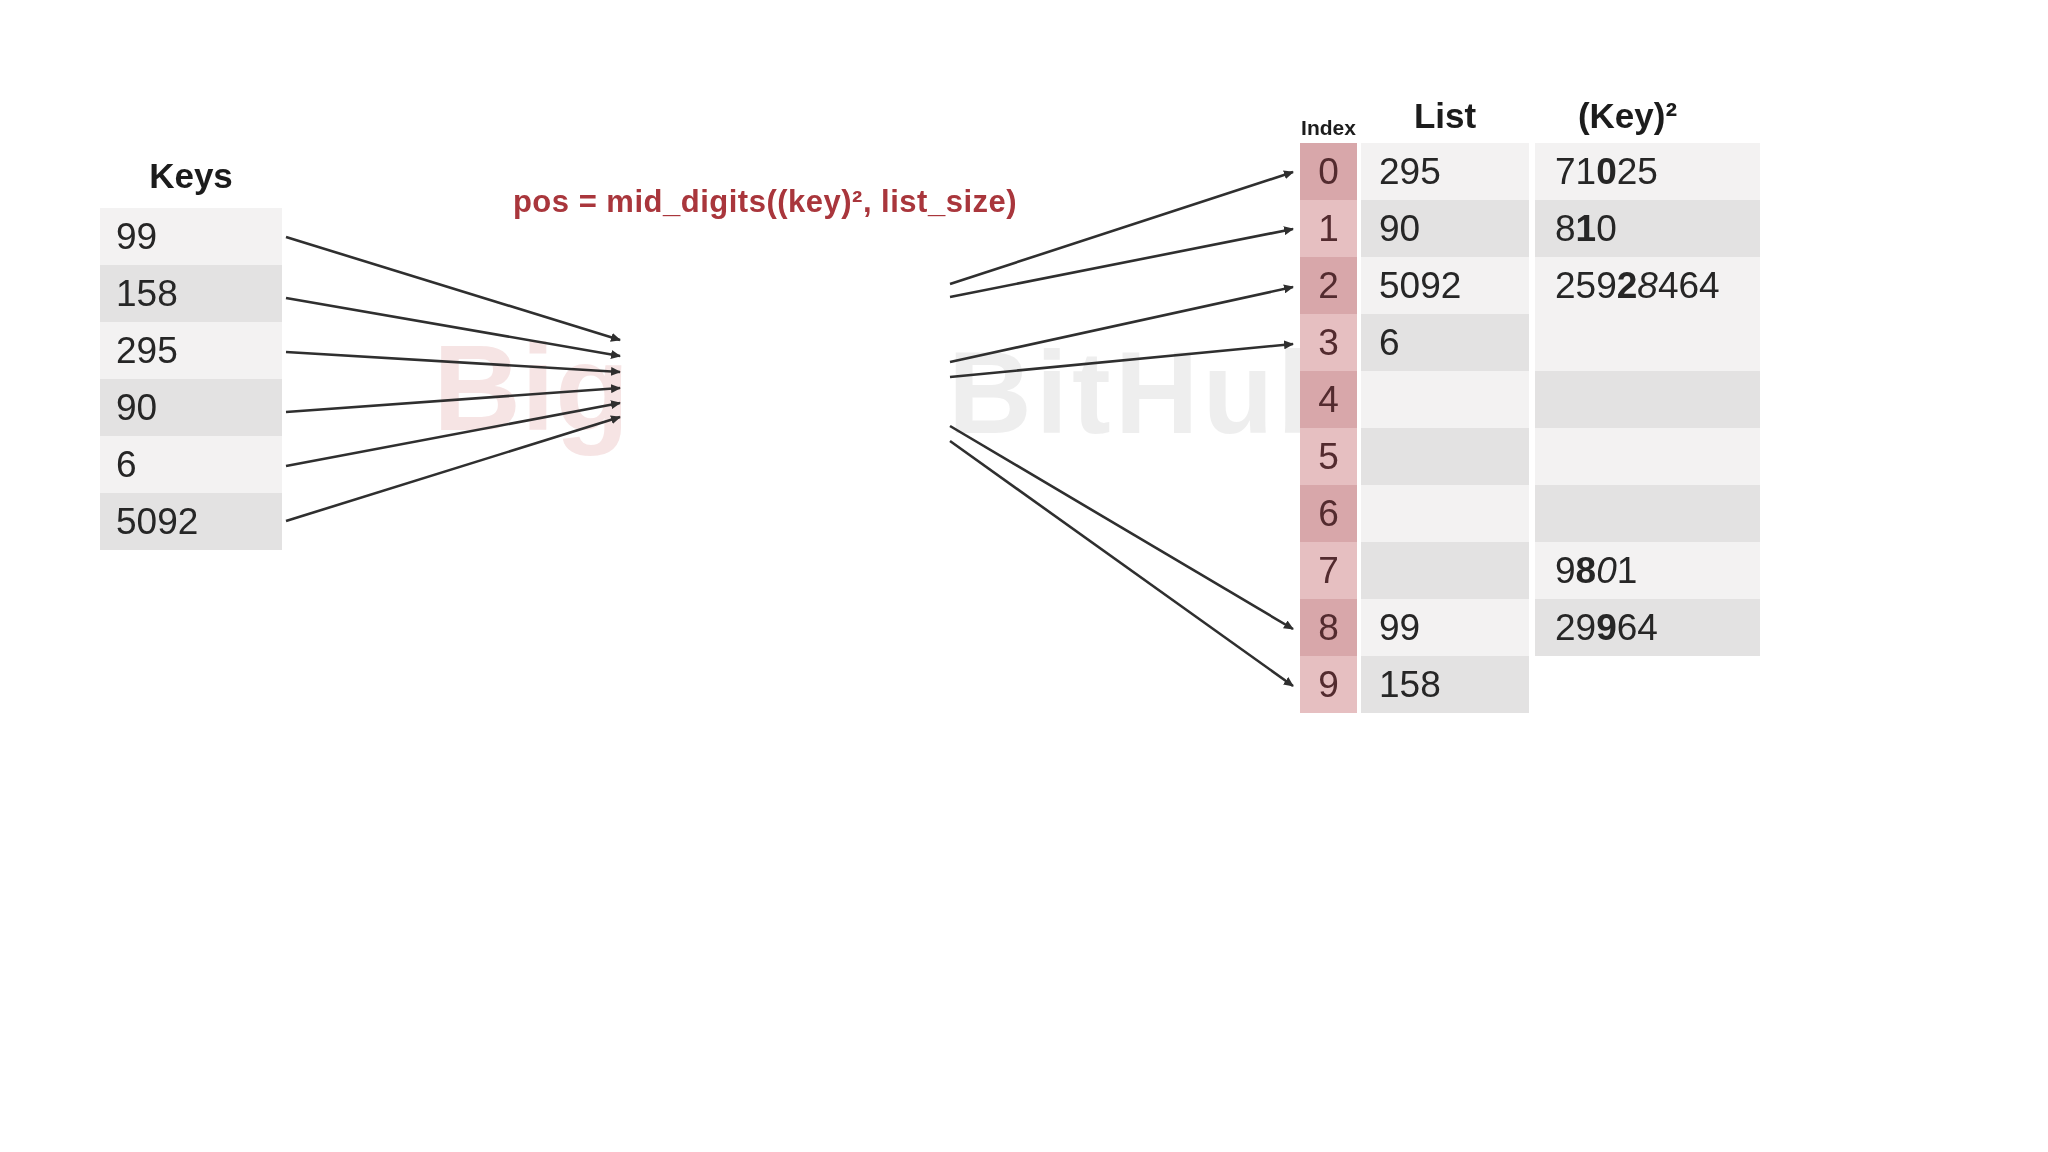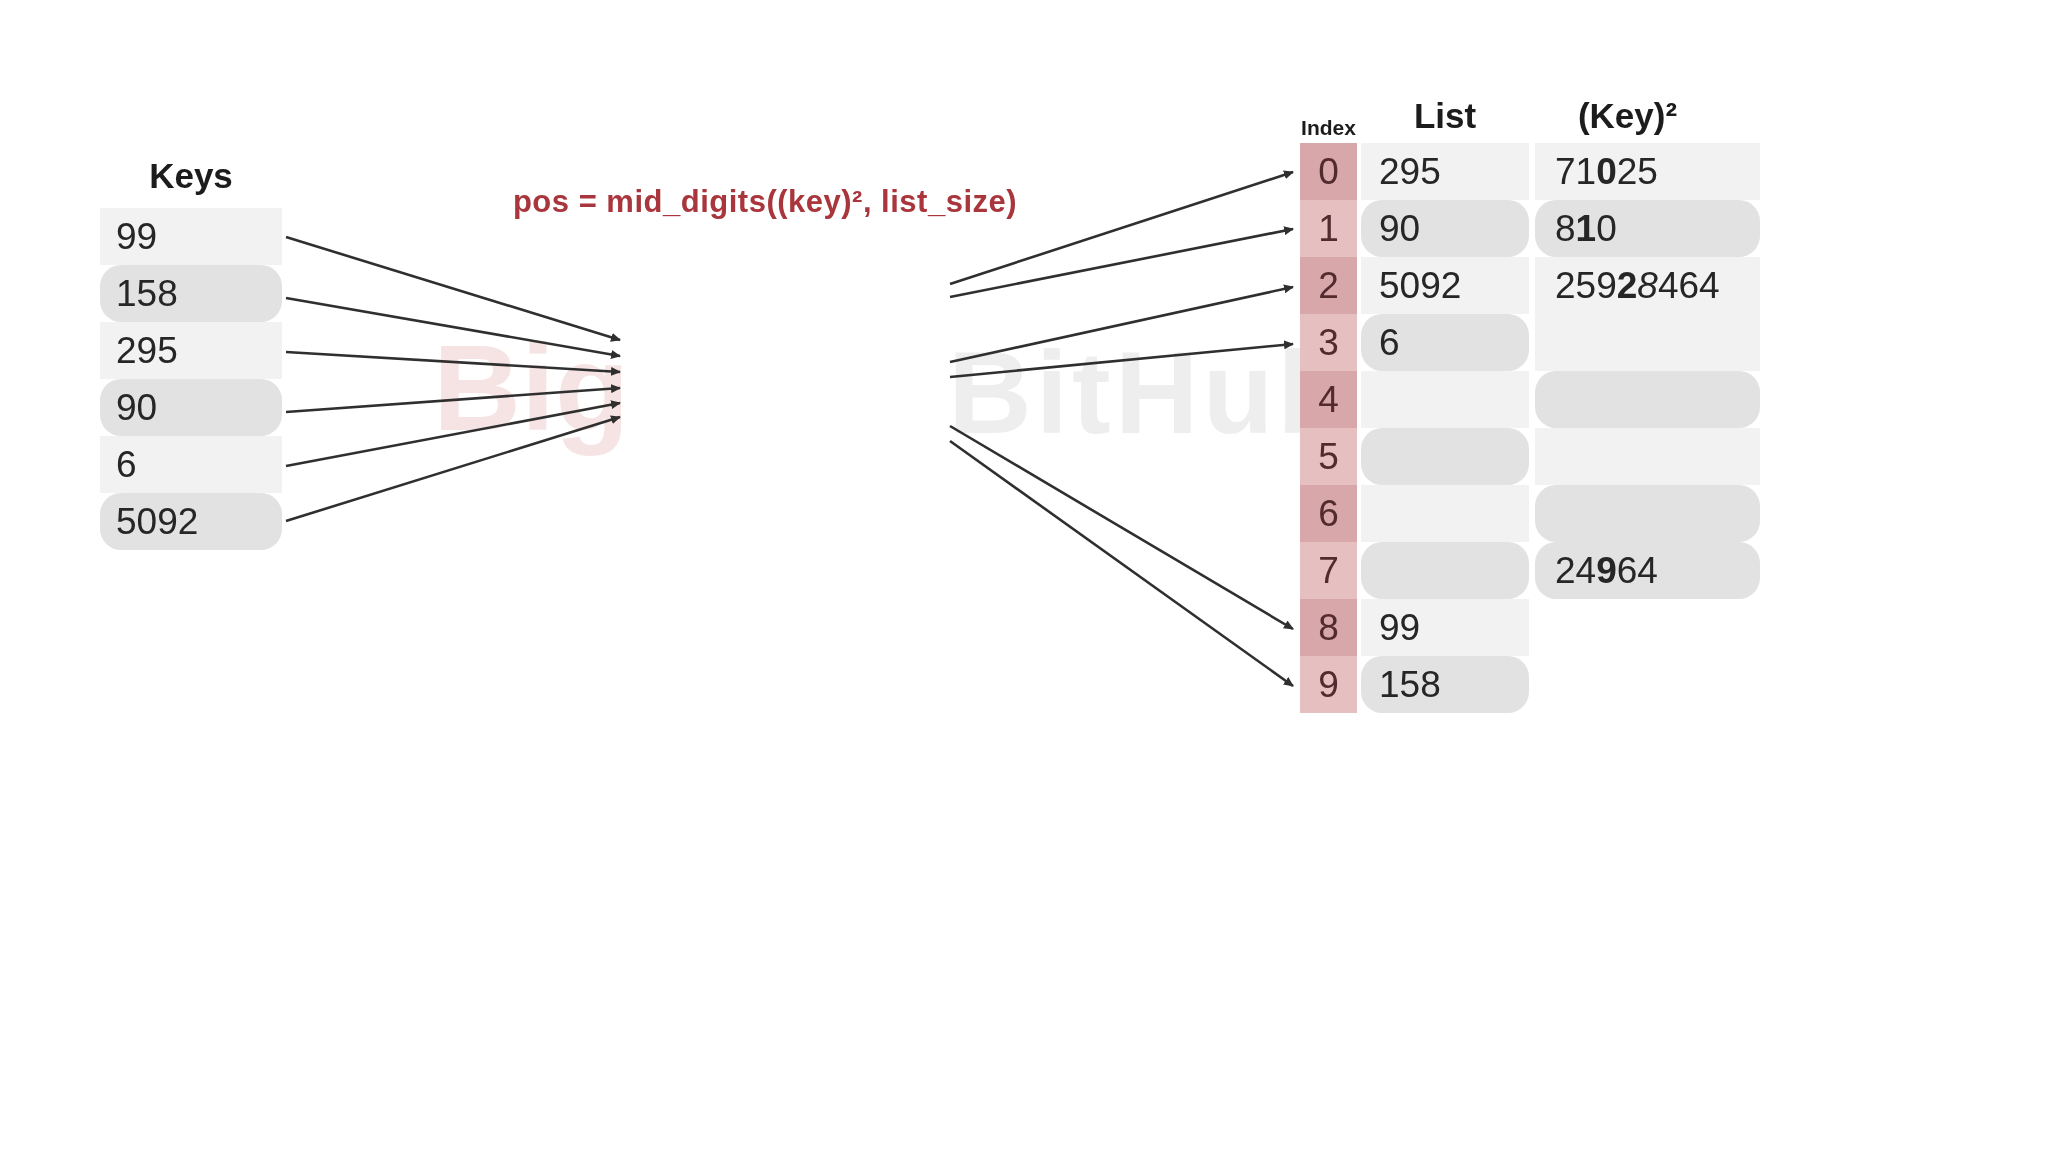--- a/index.html
+++ b/index.html
@@ -16,21 +16,21 @@
   }
   
   .wm{position:absolute; font-weight:700; white-space:nowrap; z-index:1; user-select:none;}
   .wm-left{left:433px; top:318px; font-size:122px; color:var(--watermark-red);}
   .wm-right{left:948px; top:326px; font-size:116px; letter-spacing:4px; color:var(--watermark-gray);}
   
   .keys-title{position:absolute; left:100px; top:156px; width:182px; text-align:center;
     font-size:35px; font-weight:600; color:#1c1c1c; z-index:3;}
   .keys-list{position:absolute; left:100px; top:208px; width:182px; z-index:3;}
   .key-row{height:57px; line-height:57px; padding-left:16px; font-size:37px; box-sizing:border-box;}
-  .light{background:var(--row-light);} .dark{background:var(--row-dark);border-radius:21px;}
+  .light{background:var(--row-light);} .dark{background:var(--row-dark);}
   
   .formula{position:absolute; left:433px; top:184px; width:664px; text-align:center;
     font-size:31px; font-weight:700; letter-spacing:.5px; color:var(--formula-red); z-index:3;}
   
   .hash-box{position:absolute; left:623px; top:265px; width:324px; height:178px;
     background:var(--hash-red); display:flex; flex-direction:column; align-items:center;
     justify-content:center; z-index:2;}
   .hash-box div{color:#fff; font-size:50px; font-weight:600; letter-spacing:1px; line-height:62px;}
   
   .arrows{position:absolute; left:0; top:0; z-index:2;}
@@ -126,16 +126,17 @@
   </div>
 
   <div class="tcol keysq-col">
     <div class="tcell light"><span>71</span><span class="mid">0</span><span class="it"></span><span>25</span></div>
     <div class="tcell dark"><span>8</span><span class="mid">1</span><span class="it"></span><span>0</span></div>
     <div class="tcell light"><span>259</span><span class="mid">2</span><span class="it">8</span><span>464</span></div>
     <div class="tcell light"><span></span><span class="mid"></span><span class="it"></span><span></span></div>
     <div class="tcell dark"><span></span><span class="mid"></span><span class="it"></span><span></span></div>
     <div class="tcell light"><span></span><span class="mid"></span><span class="it"></span><span></span></div>
     <div class="tcell dark"><span></span><span class="mid"></span><span class="it"></span><span></span></div>
-    <div class="tcell dark"><span>24</span><span class="mid">9</span><span class="it"></span><span>64</span></div>
+    <div class="tcell light"><span>9</span><span class="mid">8</span><span class="it">0</span><span>1</span></div>
+    <div class="tcell dark"><span>29</span><span class="mid">9</span><span class="it"></span><span>64</span></div>
   </div>
 
 </div>
 
 </body></html>

